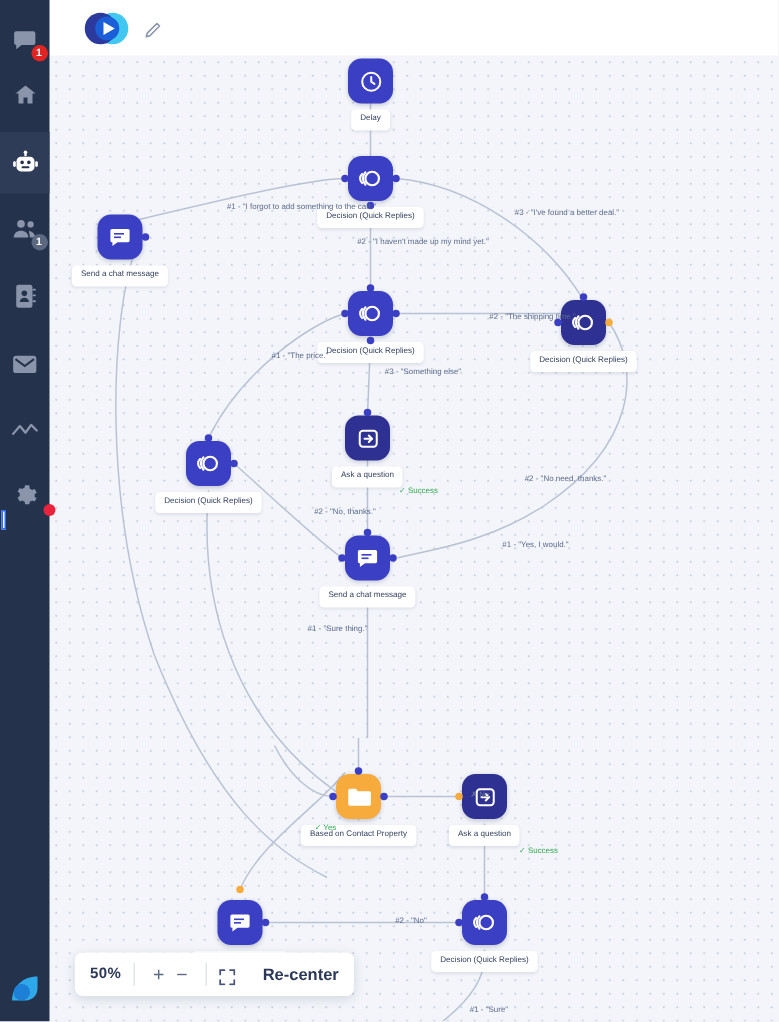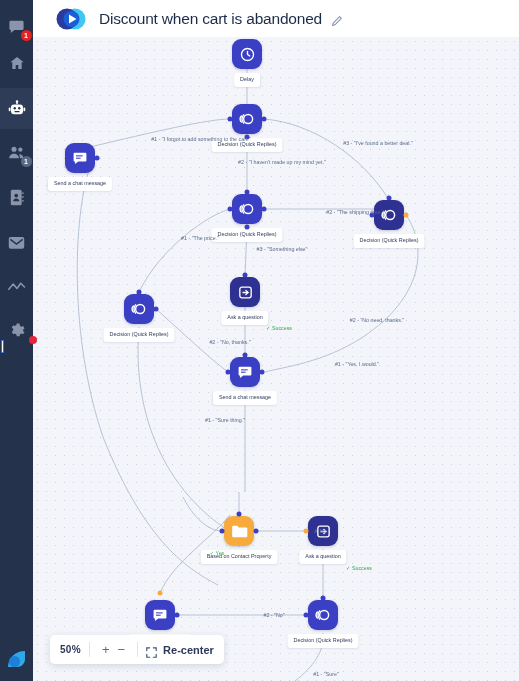--- a/index.html
+++ b/index.html
@@ -117,21 +117,21 @@
     position: absolute; left: 17px; bottom: 17px;
     height: 29px; background: #fff; border-radius: 5px;
     box-shadow: 0 2px 7px rgba(40,55,95,.16);
     display: flex; align-items: center; padding: 0 10px;
     z-index: 25;
   }
   #zoom-pct { font-size: 10px; font-weight: bold; color: #2b3857; letter-spacing:.3px;}
   .zb-sep { width: 1px; height: 15px; background: #dfe4ef; margin: 0 8px; }
   .zb-btn { font-size: 13px; color: #5d6a87; cursor: pointer; padding: 0 4px; }
   #recenter-ico { width: 11px; height: 11px; margin-right: 6px; }
-  #recenter-label { font-size: 11px; font-weight: bold; color: #2b3857; cursor: pointer; }
+  #recenter-label { font-size: 11px; font-weight: bold; color: #2b3857; cursor: pointer; margin-left: 12px; }
 </style>
 </head>
 <body>
 
 <div id="sidebar">
 
   <div class="side-item" style="top:6px">
     <span class="side-ico">
       <svg width="17" height="17" viewBox="0 0 24 24" fill="#8a95ab">
         <path d="M4 4h16a2 2 0 0 1 2 2v9a2 2 0 0 1-2 2H9l-5 4v-4a2 2 0 0 1-2-2V6a2 2 0 0 1 2-2z"></path>
@@ -226,21 +226,20 @@
 
 <div id="header">
   <div id="brand-logo">
     <svg width="32" height="22" viewBox="0 0 32 22">
       <circle cx="20" cy="11" r="10.5" fill="#41c7f0"></circle>
       <circle cx="12" cy="11" r="10.5" fill="#2b3a9c"></circle>
       <circle cx="16.5" cy="11" r="8" fill="#1b5fd8"></circle>
       <path d="M14 6.6 L21.5 11 L14 15.4 Z" fill="#ffffff"></path>
     </svg>
   </div>
-  <div id="page-title">Discount when cart is abandoned</div>
   <span id="edit-pencil">
     <svg width="12" height="12" viewBox="0 0 16 16" fill="none" stroke="#8893ab" stroke-width="1.4" stroke-linecap="round" stroke-linejoin="round">
       <path d="M11.5 2.2 13.8 4.5 5.2 13.1 2 14l.9-3.2z"></path>
     </svg>
   </span>
 </div>
 
 <div id="canvas">
 
   <svg id="edges" viewBox="0 0 486 644">

